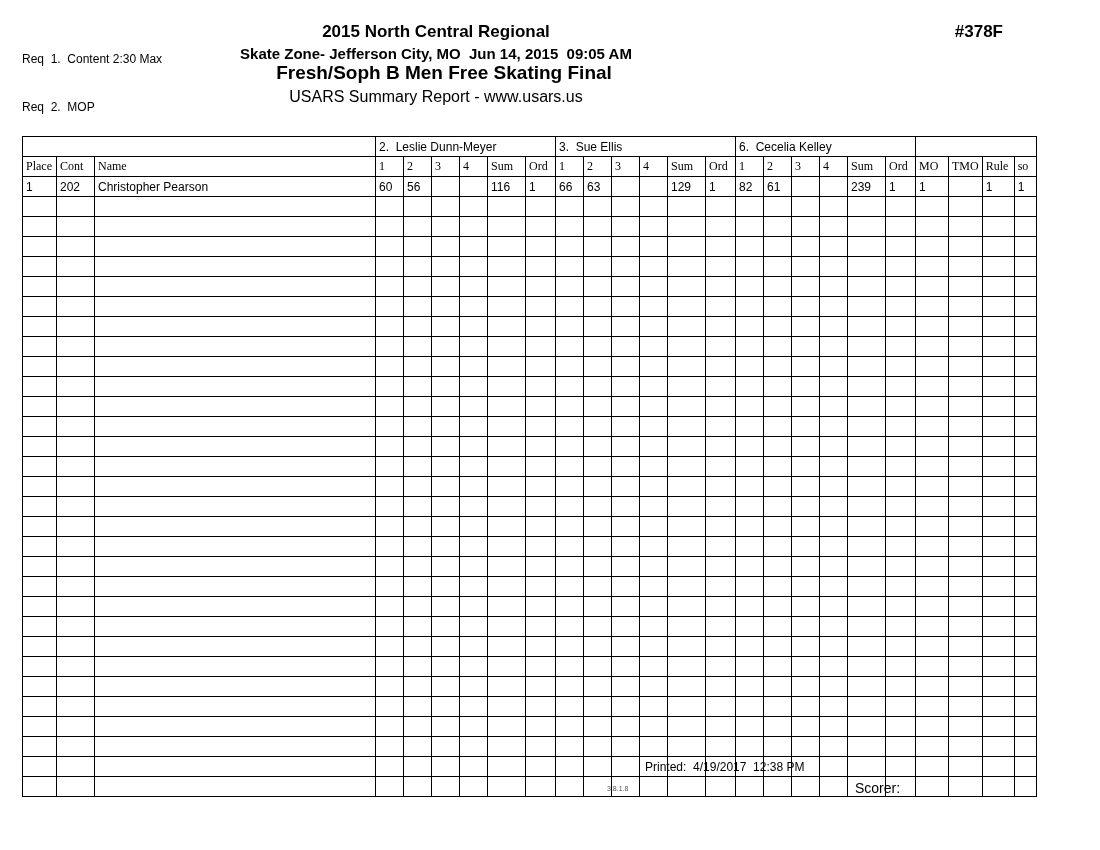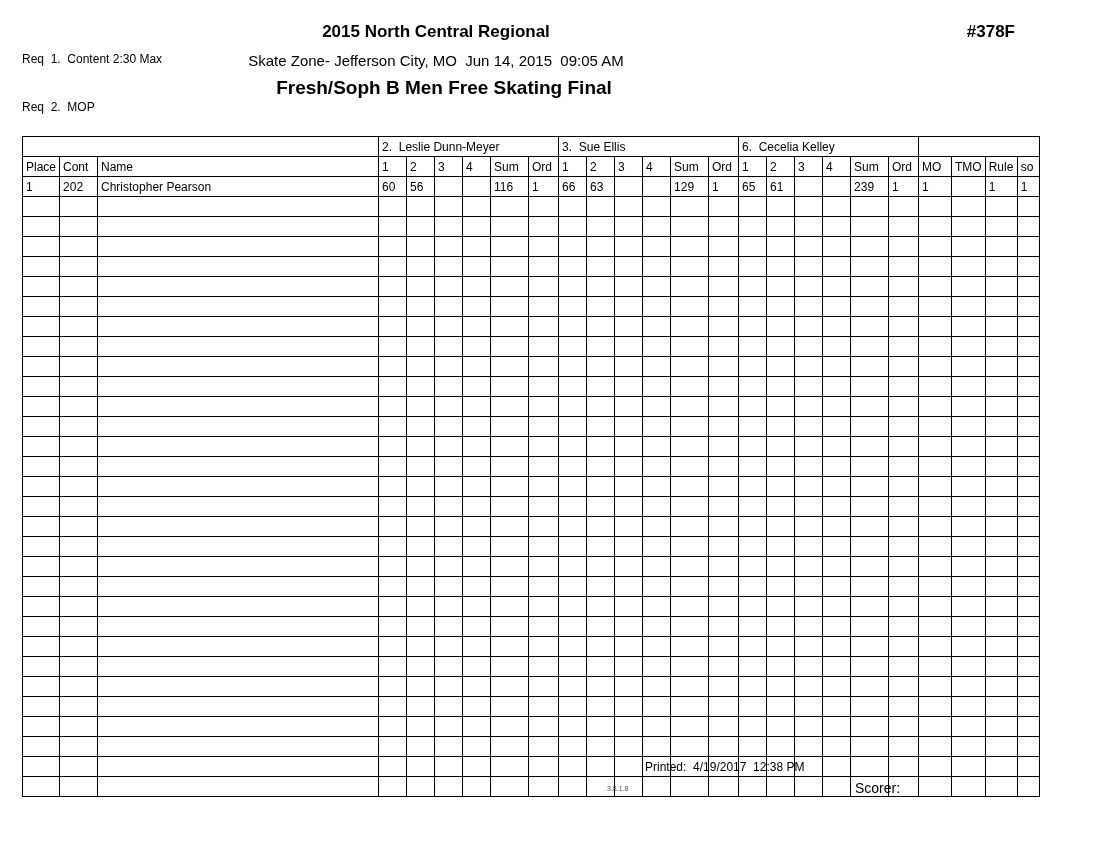--- a/index.html
+++ b/index.html
@@ -5,37 +5,37 @@
   * { margin:0; padding:0; box-sizing:border-box; }
   html,body { background:#fff; }
   body {
     width:1100px; height:850px; position:relative;
     font-family:"Liberation Sans", sans-serif; color:#000;
     overflow:hidden;
   }
   .req-block { position:absolute; left:22px; top:19px; font-size:12px; line-height:16px; white-space:pre; }
   .title-block { position:absolute; left:0; top:22px; width:872px; text-align:center; }
   .title-main  { font-size:17px; font-weight:bold; }
-  .title-venue { font-size:15px; margin-top:10px; white-space:pre; }
-  .title-event { font-size:19px; font-weight:bold; margin-top:8px;padding-left:16px; }
+  .title-venue { font-size:15px; margin-top:3px; white-space:pre;font-weight:bold; }
+  .title-event { font-size:19px; font-weight:bold; margin-top:0;padding-left:16px; }
   .title-report{ font-size:16px; margin-top:4px; }
-  .event-num { position:absolute; right:85px; top:22px; font-size:17px; font-weight:bold;text-align:center; }
+  .event-num { position:absolute; right:97px; top:22px; font-size:17px; font-weight:bold;text-align:center; }
 
   table#results-table {
     position:absolute; left:22px; top:136px;
     border-collapse:collapse; table-layout:fixed;
   }
   #results-table td, #results-table th {
     border:1px solid #000; font-size:12px; font-weight:normal;
     padding:0 3px; height:20px; overflow:hidden; white-space:pre;
     text-align:left; vertical-align:middle;
   }
   tr.judge-row td.nob { border:none; }
   tr.judge-row td.jbox { height:22px; padding-left:7px; }
-  tr.head-row th { border-bottom:3px double #000; }
+  tr.head-row th { border-bottom:3px double #000;font-family:Liberation Serif, serif; }
   td.c, th.c { text-align:center; padding:0; }
   td.sum { text-align:right; padding-right:3px; }
   td.ordcol, th.ordcol { border-left:4px solid #000; border-right:4px solid #000; }
   td.b { font-weight:bold; }
   td.namecol { font-size:13px;margin-left:40px; }
   tr.empty td { height:19.4px; }
 
   .footer-version { position:absolute; left:607px; top:785px; font-size:7px; color:#555; }
   .footer-printed { position:absolute; left:645px; top:760px; font-size:12px; white-space:pre; }
   .footer-scorer  { position:absolute; left:855px; top:780px; font-size:14px; }
@@ -45,20 +45,21 @@
 
 <div class="req-block">
   <div>Req  1.  Content 2:30 Max</div>
   <div>Req  2.  MOP</div>
 </div>
 
 <div class="title-block">
   <div class="title-main">2015 North Central Regional</div>
   <div class="title-venue">Skate Zone- Jefferson City, MO  Jun 14, 2015  09:05 AM</div>
   <div class="title-event">Fresh/Soph B Men Free Skating Final</div>
+  <div class="title-report">USARS Summary Report - www.usars.us</div>
 </div>
 
 <div class="event-num">#378F</div>
 
 <table id="results-table">
   <colgroup>
       <col style="width: 34px;">
       <col style="width: 38px;">
       <col style="width: 281px;">
       <col style="width: 28px;">
@@ -128,21 +129,21 @@
         <td class="c"></td>
         <td class="c"></td>
         <td class="sum">116</td>
         <td class="c b ordcol">1</td>
         <td class="c">66</td>
         <td class="c">63</td>
         <td class="c"></td>
         <td class="c"></td>
         <td class="sum">129</td>
         <td class="c b ordcol">1</td>
-        <td class="c">65</td>
+        <td class="c">82</td>
         <td class="c">61</td>
         <td class="c"></td>
         <td class="c"></td>
         <td class="sum">239</td>
         <td class="c b ordcol">1</td>
         <td class="c">1</td>
         <td class="c"></td>
         <td class="c">1</td>
         <td class="c">1</td>
       </tr>

